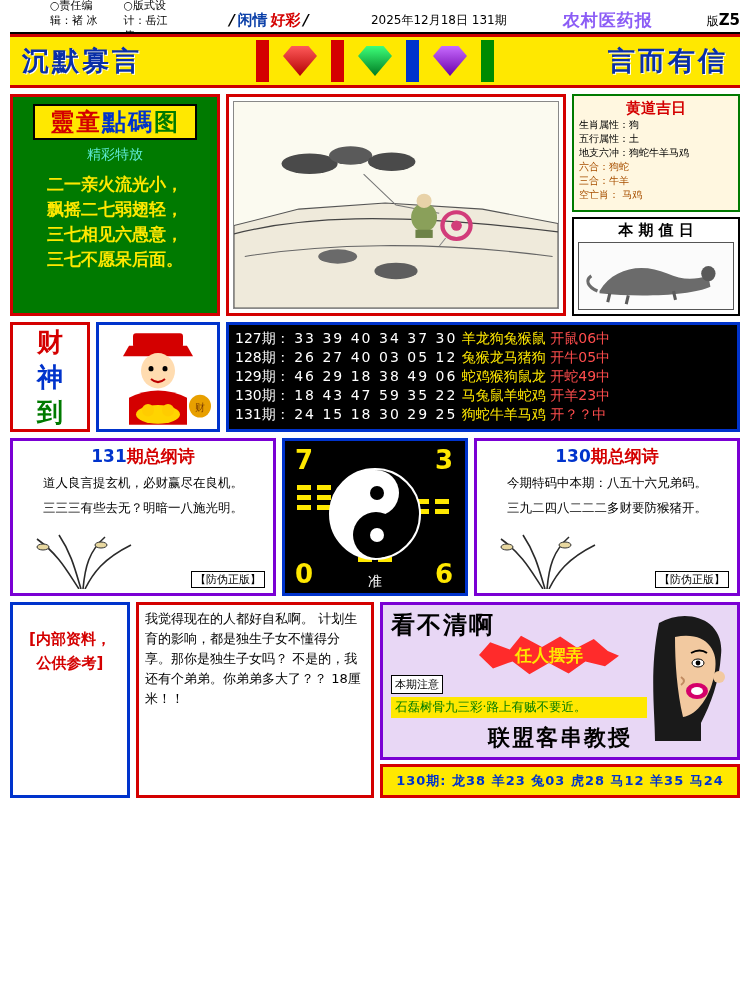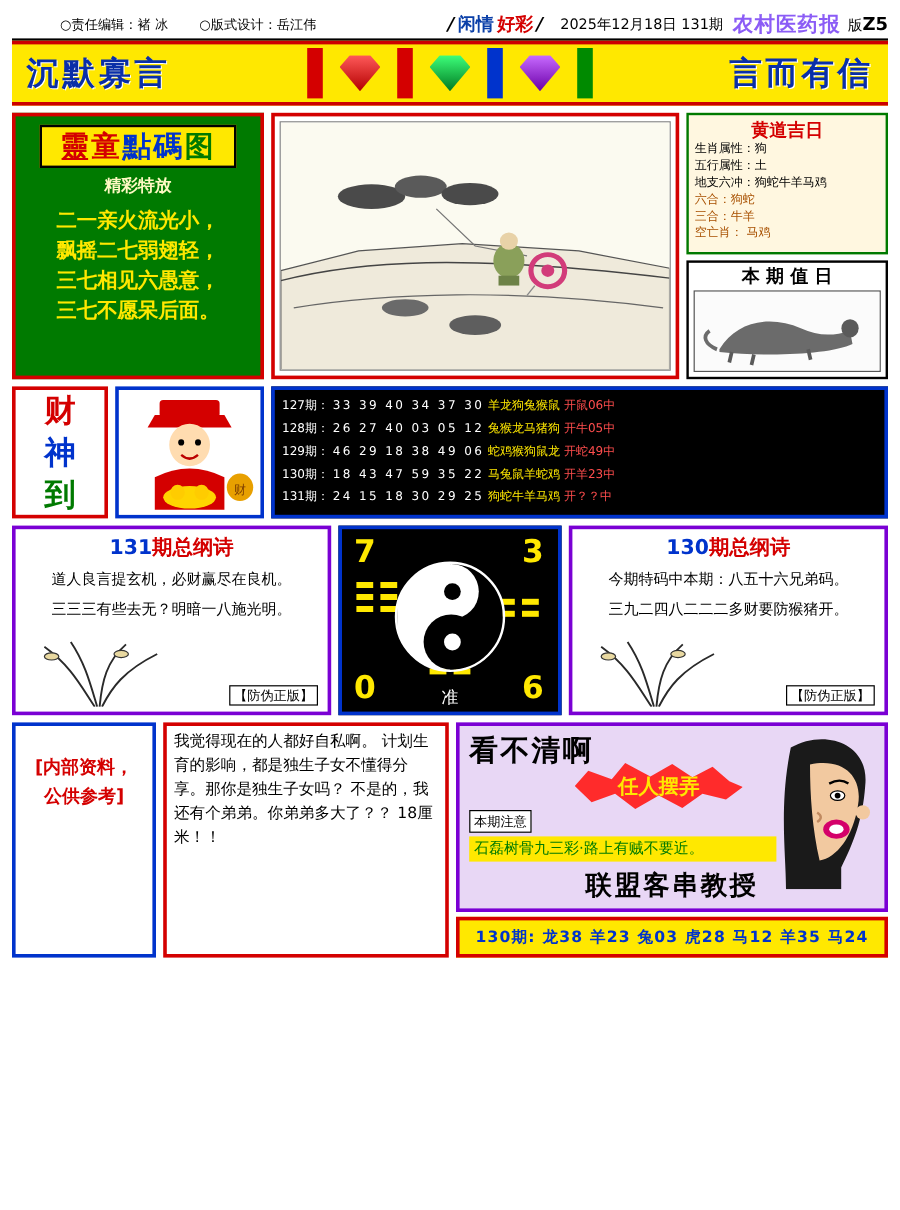--- a/index.html
+++ b/index.html
@@ -15,20 +15,21 @@
     background: #fff;
     padding: 8px 10px;
   }
 
   
   .topbar {
     display: flex; align-items: center;
     height: 26px;
     border-bottom: 2px solid #000;
     font-size: 11px;
+    gap: 48px;
   }
   .topbar .credits { flex: 1; display:flex; gap: 26px; padding-left: 40px; color:#000; }
   .brand-slash {
     display: flex; align-items: center; gap: 3px;
     font-size: 15px; font-weight: bold;
     padding: 0 6px;
   }
   .brand-slash .b1 { color: #0a3fa8; }
   .brand-slash .b2 { color: #d40000; }
   .slash { color: #000; font-weight: bold; transform: skewX(-12deg); }
@@ -125,21 +126,21 @@
   }
   .ld-title {
     margin: 7px auto 0; width: 164px; height: 36px;
     background: #ffe800; border: 2px solid #000;
     display: flex; align-items: center; justify-content: center;
     font-size: 24px; font-weight: bold; letter-spacing: 2px;
   }
   .ld-title .c1 { color: #d40000; }
   .ld-title .c2 { color: #0033cc; }
   .ld-title .c3 { color: #007a00; }
-  .ld-sub { text-align: center; color: #fef9c3; font-size: 14px; margin-top: 6px; font-weight: bold;}
+  .ld-sub { text-align: center; color: #5eead4; font-size: 14px; margin-top: 6px; font-weight: normal;}
   .ld-poem {
     margin-top: 8px; text-align: center;
     color: #ffe800; font-size: 17px; line-height: 25px; font-weight: bold;
   }
   .col-mid {
     flex: 1;
     border: 3px solid #d40000;
     background: #fff;
     padding: 4px;
   }
@@ -181,21 +182,21 @@
   .god {
     width: 124px; border: 3px solid #0033cc; background: #ffffff;
     position: relative; overflow: hidden;
   }
   .nums {
     flex: 1; border: 3px solid #0033cc; background: #000;
     padding: 4px 6px;
     font-family: "DejaVu Sans Mono", monospace;
   }
   .nums .row {
-    color: #ffffff; font-size: 10px; line-height: 19px; white-space: nowrap;
+    color: #ffffff; font-size: 14px; line-height: 19px; white-space: nowrap;
     font-family: "DejaVu Sans", sans-serif;
   }
   .nums .row .idx { color:#fff; }
   .nums .row .dg { color:#fff; letter-spacing: 2px; }
   .nums .row .zd { color:#ffe800; }
   .nums .row .op { color:#ff4d4d; }
 
   
   .poemrow { display: flex; gap: 6px; margin-top: 6px; height: 158px; }
   .poembox { flex: 1; border: 3px solid #7a00d4; background: #fff; padding: 4px; position: relative; }

